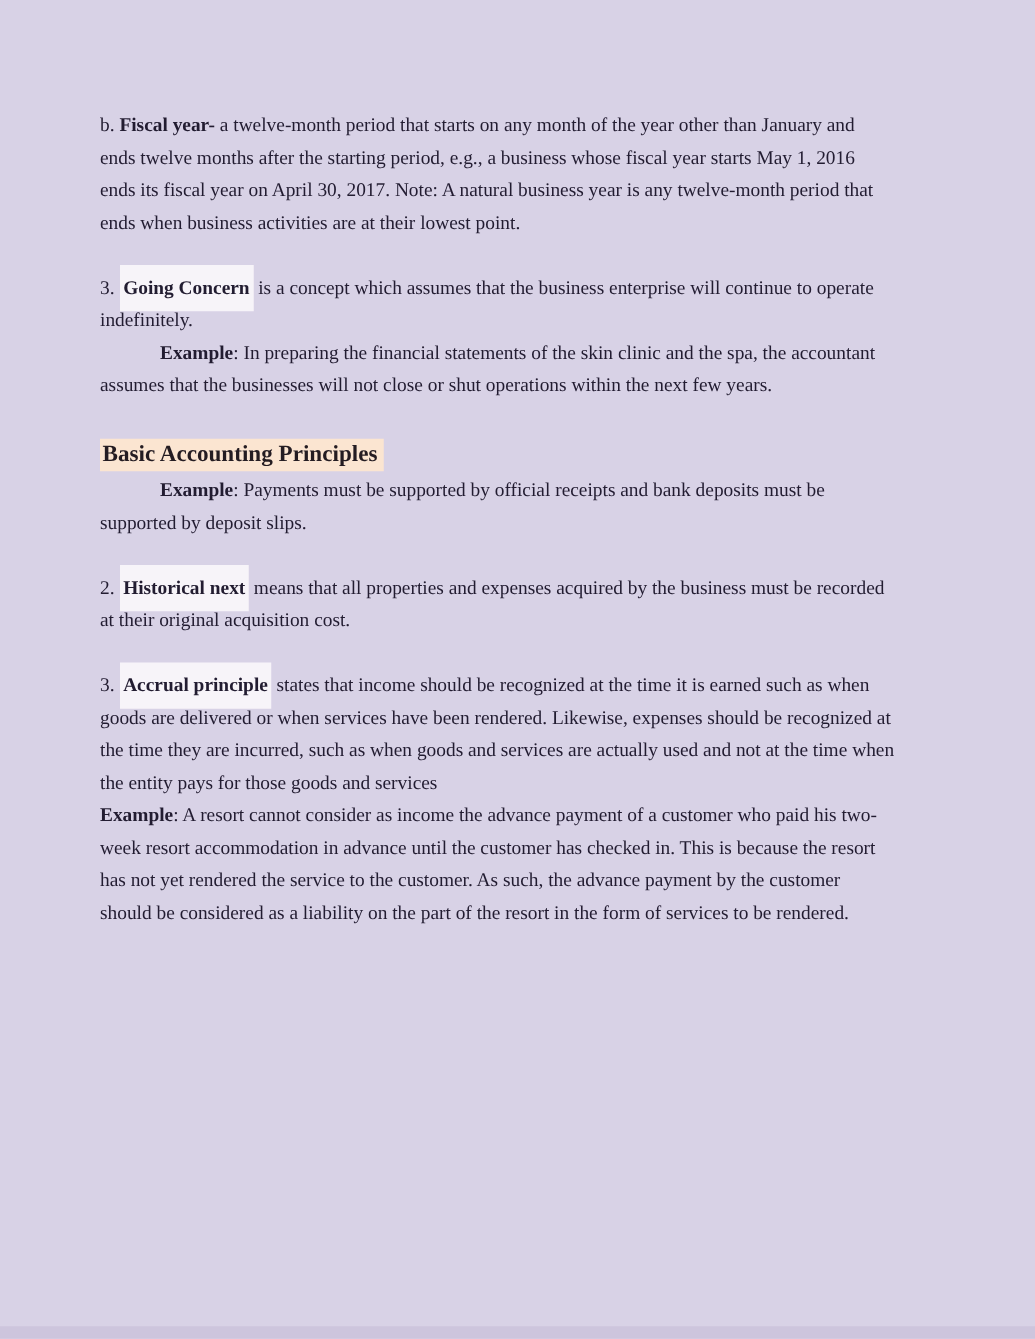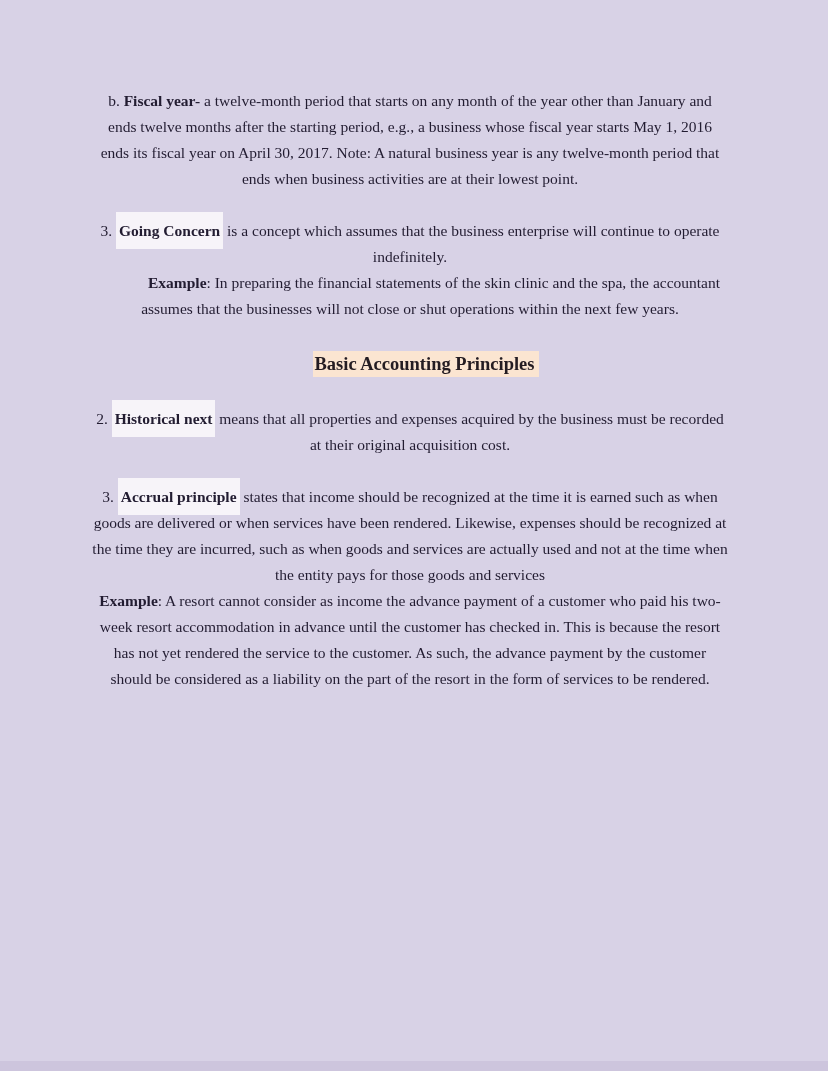--- a/index.html
+++ b/index.html
@@ -11,27 +11,26 @@
   }
   .page {
     position: relative;
     width: 828px;
     height: 1071px;
     overflow: hidden;
     background: var(--page-bg, #d8d2e6);
   }
   .content {
     position: absolute;
-    left: 92px;
+    left: 80px;
     top: 88px;
     width: 636px;
     color: var(--ink, #221c31);
     font-size: 15.5px;
     line-height: 26px;
-    text-align: center;
     -webkit-font-smoothing: antialiased;
   }
   .para { margin: 0; }
   .para.indent { text-indent: 48px; font-family: Liberation Serif, serif; }
   .spacer { height: 26px; }
   .heading {
     font-size: 18.5px;
     font-weight: bold;
     line-height: 30px;
     margin: 1px 0 1px 0;
@@ -42,21 +41,20 @@
   .run-bold-highlight {
     font-weight: bold;
     background: var(--hl-white, #f7f4f9);
     padding: 10px 3px;
     box-decoration-break: clone;
     margin-top: 19px;
   }
   .run-heading {
     background: var(--hl-peach, #fbe5d1);
     padding: 3px 5px 3px 2px;
-    margin-left: 32px;
   }
   .footer-strip {
     position: absolute;
     left: 0;
     bottom: 0;
     width: 100%;
     height: 10px;
     background: var(--strip, #cdc5dd);
   }
 </style>
@@ -64,20 +62,21 @@
 <body>
 
 <div class="page">
   <div class="content" id="doc-body">
       <div class="para"><span class="run-normal">b. </span><span class="run-bold">Fiscal year-</span><span class="run-normal"> a twelve-month period that starts on any month of the year other than January and ends twelve months after the starting period, e.g., a business whose fiscal year starts May 1, 2016 ends its fiscal year on April 30, 2017. Note: A natural business year is any twelve-month period that ends when business activities are at their lowest point.</span></div>
       <div class="spacer"></div>
       <div class="para"><span class="run-normal">3. </span><span class="run-bold-highlight">Going Concern</span><span class="run-normal"> is a concept which assumes that the business enterprise will continue to operate indefinitely.</span></div>
       <div class="para indent"><span class="run-bold">Example</span><span class="run-normal">: In preparing the financial statements of the skin clinic and the spa, the accountant assumes that the businesses will not close or shut operations within the next few years.</span></div>
       <div class="spacer"></div>
       <div class="heading"><span class="run-heading">Basic Accounting Principles</span></div>
+      <div class="para indent"><span class="run-bold">Example</span><span class="run-normal">: Payments must be supported by official receipts and bank deposits must be supported by deposit slips.</span></div>
       <div class="spacer"></div>
       <div class="para"><span class="run-normal">2. </span><span class="run-bold-highlight">Historical next</span><span class="run-normal"> means that all properties and expenses acquired by the business must be recorded at their original acquisition cost.</span></div>
       <div class="spacer"></div>
       <div class="para"><span class="run-normal">3. </span><span class="run-bold-highlight">Accrual principle</span><span class="run-normal"> states that income should be recognized at the time it is earned such as when goods are delivered or when services have been rendered. Likewise, expenses should be recognized at the time they are incurred, such as when goods and services are actually used and not at the time when the entity pays for those goods and services</span></div>
       <div class="para"><span class="run-bold">Example</span><span class="run-normal">: A resort cannot consider as income the advance payment of a customer who paid his two-week resort accommodation in advance until the customer has checked in. This is because the resort has not yet rendered the service to the customer. As such, the advance payment by the customer should be considered as a liability on the part of the resort in the form of services to be rendered.</span></div>
     </div>
   <div class="footer-strip"></div>
 </div>
 
 </body></html>

